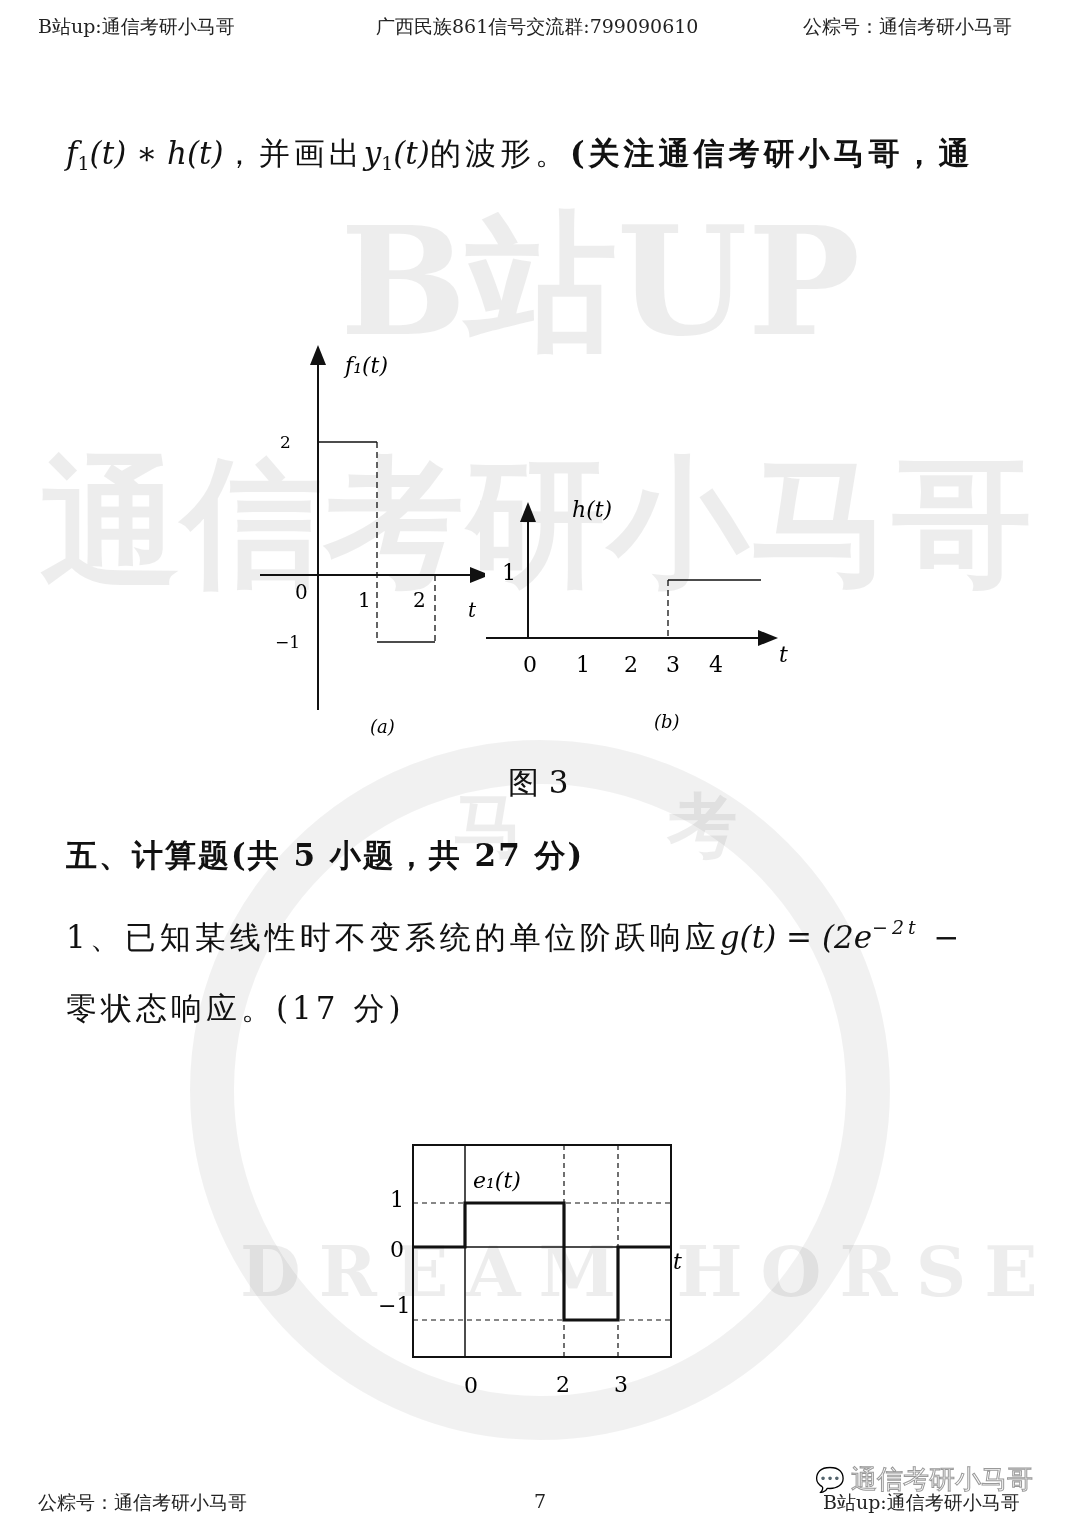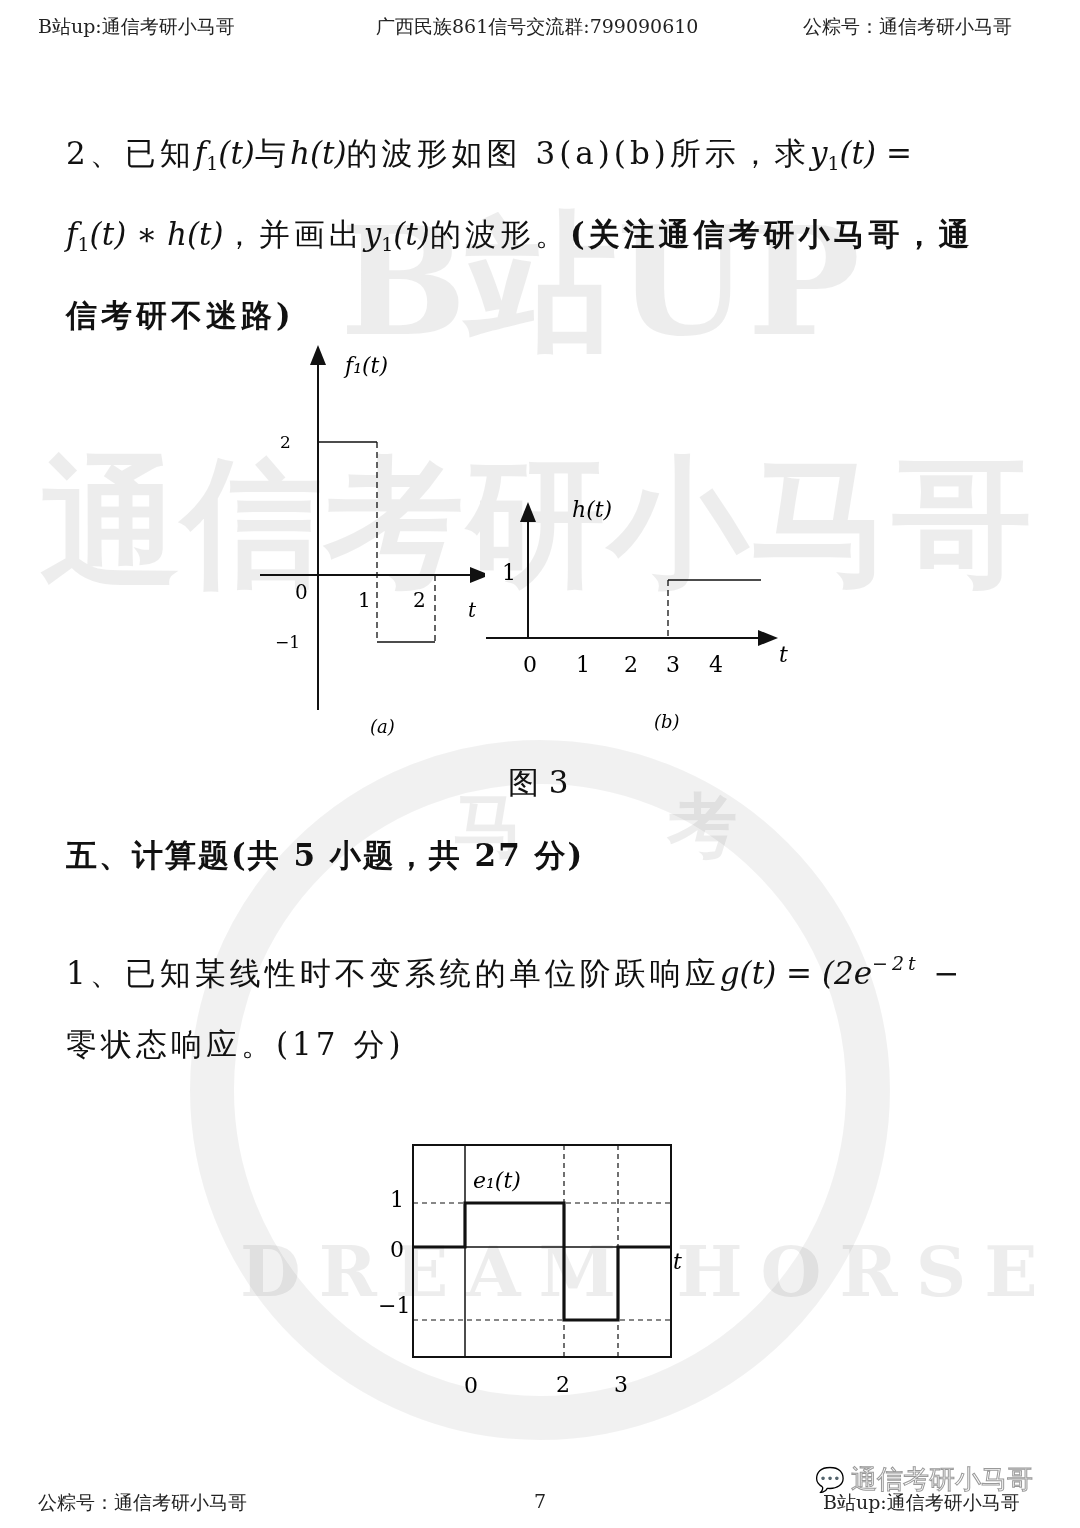--- a/index.html
+++ b/index.html
@@ -27,27 +27,21 @@
 <div class="abs" style="left:190px;top:740px;width:700px;height:700px;border-radius:50%;border:44px solid rgba(0,0,0,0.055);box-sizing:border-box;"></div>
 <div class="abs wm" style="left:420px;top:780px;font-size:70px;letter-spacing:60px;margin-left:33px;">马  考</div>
 <div class="abs wm" style="left:240px;top:1230px;font-size:70px;letter-spacing:18px;text-align:right;">DREAM  HORSE</div>
 
 <div class="abs hdr" style="left:38px;">B站up:通信考研小马哥</div>
 <div class="abs hdr" style="left:376px;">广西民族861信号交流群:799090610</div>
 <div class="abs hdr" style="left:803px;">公粽号：通信考研小马哥</div>
 
 <div class="abs para" style="top:118px;">
   <div>
-    <span>2、已知</span><span class="m">f</span><span class="m sub">1</span><span class="m">(t)</span><span>与</span><span class="m">h(t)</span><span>的波形如图 3(a)(b)所示，求</span><span class="m">y</span><span class="m sub">1</span><span class="m">(t) =</span>
-  </div>
-  <div>
     <span class="m">f</span><span class="m sub">1</span><span class="m">(t) ∗ h(t)</span><span>，并画出</span><span class="m">y</span><span class="m sub">1</span><span class="m">(t)</span><span>的波形。</span><span class="bold">(关注通信考研小马哥，通</span>
-  </div>
-  <div>
-    <span class="bold">信考研不迷路)</span>
   </div>
 </div>
 
 <svg class="abs" style="left:255px;top:345px;" width="230" height="395" viewBox="0 0 230 395">
   <defs>
     <marker id="arr" markerWidth="10" markerHeight="10" refX="5" refY="5" orient="auto">
         <path d="M0,1 L10,5 L0,9 z" fill="#111"></path>
       </marker>
   </defs>
   <line x1="63" y1="365" x2="63" y2="10" stroke="#111" stroke-width="2" marker-end="url(#arr)"></line>
@@ -84,21 +78,21 @@
   <text x="186" y="182" font-size="22">3</text>
   <text x="229" y="182" font-size="22">4</text>
   <text x="299" y="172" font-size="22" font-style="italic">t</text>
   <text x="174" y="238" font-size="18" font-style="italic">(b)</text>
 </svg>
 
 <div class="abs caption" style="left:508px;top:762px;">图 3</div>
 
 <div class="abs para bold" style="top:820px;letter-spacing:2px;">五、计算题(共 5 小题，共 27 分)</div>
 
-<div class="abs para" style="top:928px;">
+<div class="abs para" style="top:892px;">
   <div>
     <span>1、已知某线性时不变系统的单位阶跃响应</span><span class="m">g(t) = (2e</span><span class="sup">−2t</span><span> −</span>
   </div>
   <div>
     <span>零状态响应。(17 分)</span>
   </div>
 </div>
 
 <svg class="abs" style="left:370px;top:1135px;" width="340" height="270" viewBox="0 0 340 270">
   <rect x="43" y="10" width="258" height="212" fill="none" stroke="#111" stroke-width="2"></rect>

